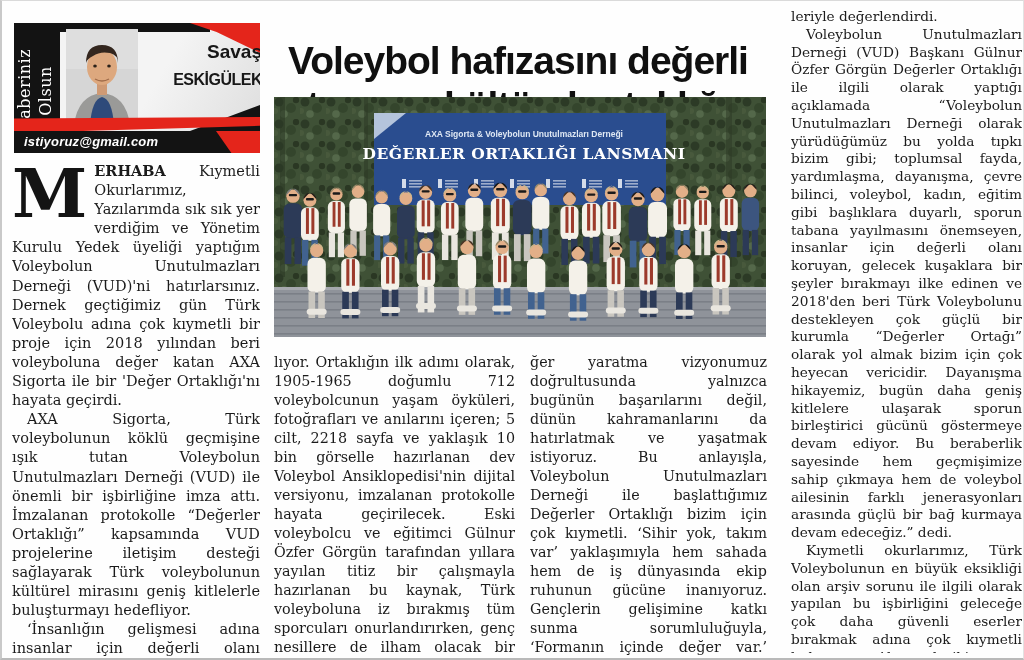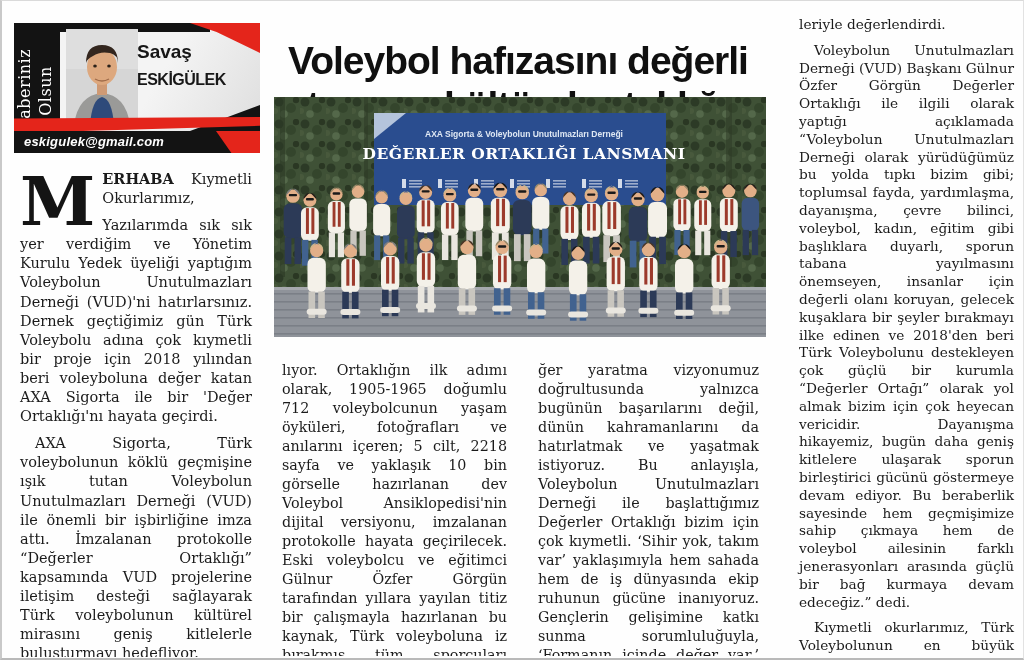--- a/index.html
+++ b/index.html
@@ -13,39 +13,39 @@
   .card{position:absolute;left:12px;top:22px;width:246px;height:130px;background:linear-gradient(120deg,#f4f4f4 55%,#dcdcdc);overflow:hidden;}
   .card .vstrip{position:absolute;left:0;top:0;width:46px;height:108px;background:#131313;}
   .card .vlabel{
     position:absolute;left:-31px;top:45px;width:108px;height:46px;
     transform:rotate(-90deg);color:#fff;text-align:center;
     font:400 16px/21px "DejaVu Serif",serif;letter-spacing:.5px;white-space:pre-line;
   }
   .card .topbar{position:absolute;left:46px;top:0;width:150px;height:9px;background:#131313;}
   .card .topred{position:absolute;left:176px;top:0;width:70px;height:30px;background:#e4251b;clip-path:polygon(0 0,100% 0,100% 100%,38% 30%);}
   .card .portrait{position:absolute;left:52px;top:6px;width:72px;height:96px;}
-  .card .name{position:absolute;left:123px;top:18px;width:118px;text-align:left;color:#171717;font-family:"Liberation Sans",sans-serif;}
+  .card .name{position:absolute;left:130px;top:18px;width:118px;text-align:right;color:#171717;font-family:"Liberation Sans",sans-serif;}
   .card .name .fn{font-size:19px;font-weight:700;display:block;margin-bottom:8px;}
   .card .name .ln{font-size:16px;font-weight:800;display:block;letter-spacing:-0.5px;}
   .card .redband{position:absolute;left:0;top:94px;width:246px;height:16px;background:#e4251b;clip-path:polygon(0 10%,100% 0,100% 55%,0 100%);}
   .card .blackwedge{position:absolute;right:0;top:82px;width:70px;height:26px;background:#131313;clip-path:polygon(100% 0,100% 100%,0 100%);}
   .card .mailbar{position:absolute;left:0;top:108px;width:246px;height:22px;background:#131313;}
   .card .mailred{position:absolute;right:0;top:108px;width:44px;height:22px;background:#e4251b;clip-path:polygon(100% 0,100% 100%,35% 100%,0 0);}
   .card .email{position:absolute;left:10px;top:111px;color:#fff;font:italic 700 13px/16px "Liberation Sans",sans-serif;letter-spacing:.2px;}
   
   .headline{
     position:absolute;left:262px;top:12px;width:508px;text-align:center;color:#101010;
     font:700 39px/1.14 "Liberation Sans",sans-serif;letter-spacing:-1px;
   }
   
   .photo{position:absolute;left:272px;top:96px;width:492px;height:250px;}
   .photo svg{display:block;}
   
   .col{position:absolute;text-align:justify;overflow:hidden;}
-  .col p{margin:8px;text-indent:15px;}
+  .col p{margin:0;text-indent:15px;}
   .col p.noind{text-indent:0;}
   #col1{left:10px;top:160px;width:248px;height:496px;font-size:14.5px;line-height:19.1px;}
   #col2{left:272px;top:352px;width:241px;height:303px;font-size:14.3px;line-height:19px;}
   #col3{left:528px;top:352px;width:237px;height:303px;font-size:14.3px;line-height:19px;}
   #col4{left:789px;top:7px;width:231px;height:645px;font-size:13.7px;line-height:17.8px;}
   .dropcap{
     float:left;font:700 68px/54px "DejaVu Serif",serif;color:#141414;
     padding:5px 7px 0 0;text-indent:0;
   }
 </style>
@@ -75,21 +75,21 @@
       </svg>
     </div>
     <div class="name">
       <span class="fn">Savaş</span>
       <span class="ln">ESKİGÜLEK</span>
     </div>
     <div class="blackwedge"></div>
     <div class="redband"></div>
     <div class="mailbar"></div>
     <div class="mailred"></div>
-    <div class="email">eskigulek@gmail.com</div>
+    <div class="email">istiyoruz@gmail.com</div>
   </div>
 
   <h1 class="headline"><span>Voleybol hafızasını değerli</span><br><span>taşıyan kültürel ortaklığı</span></h1>
 
   <div class="photo">
     <svg id="photo-svg" width="492" height="240" viewBox="0 0 492 240">
       <defs>
         <pattern id="hedge" width="26" height="22" patternUnits="userSpaceOnUse">
           <rect width="26" height="22" fill="#3f5136"></rect>
           <circle cx="5" cy="5" r="4.5" fill="#2c3a26"></circle>

